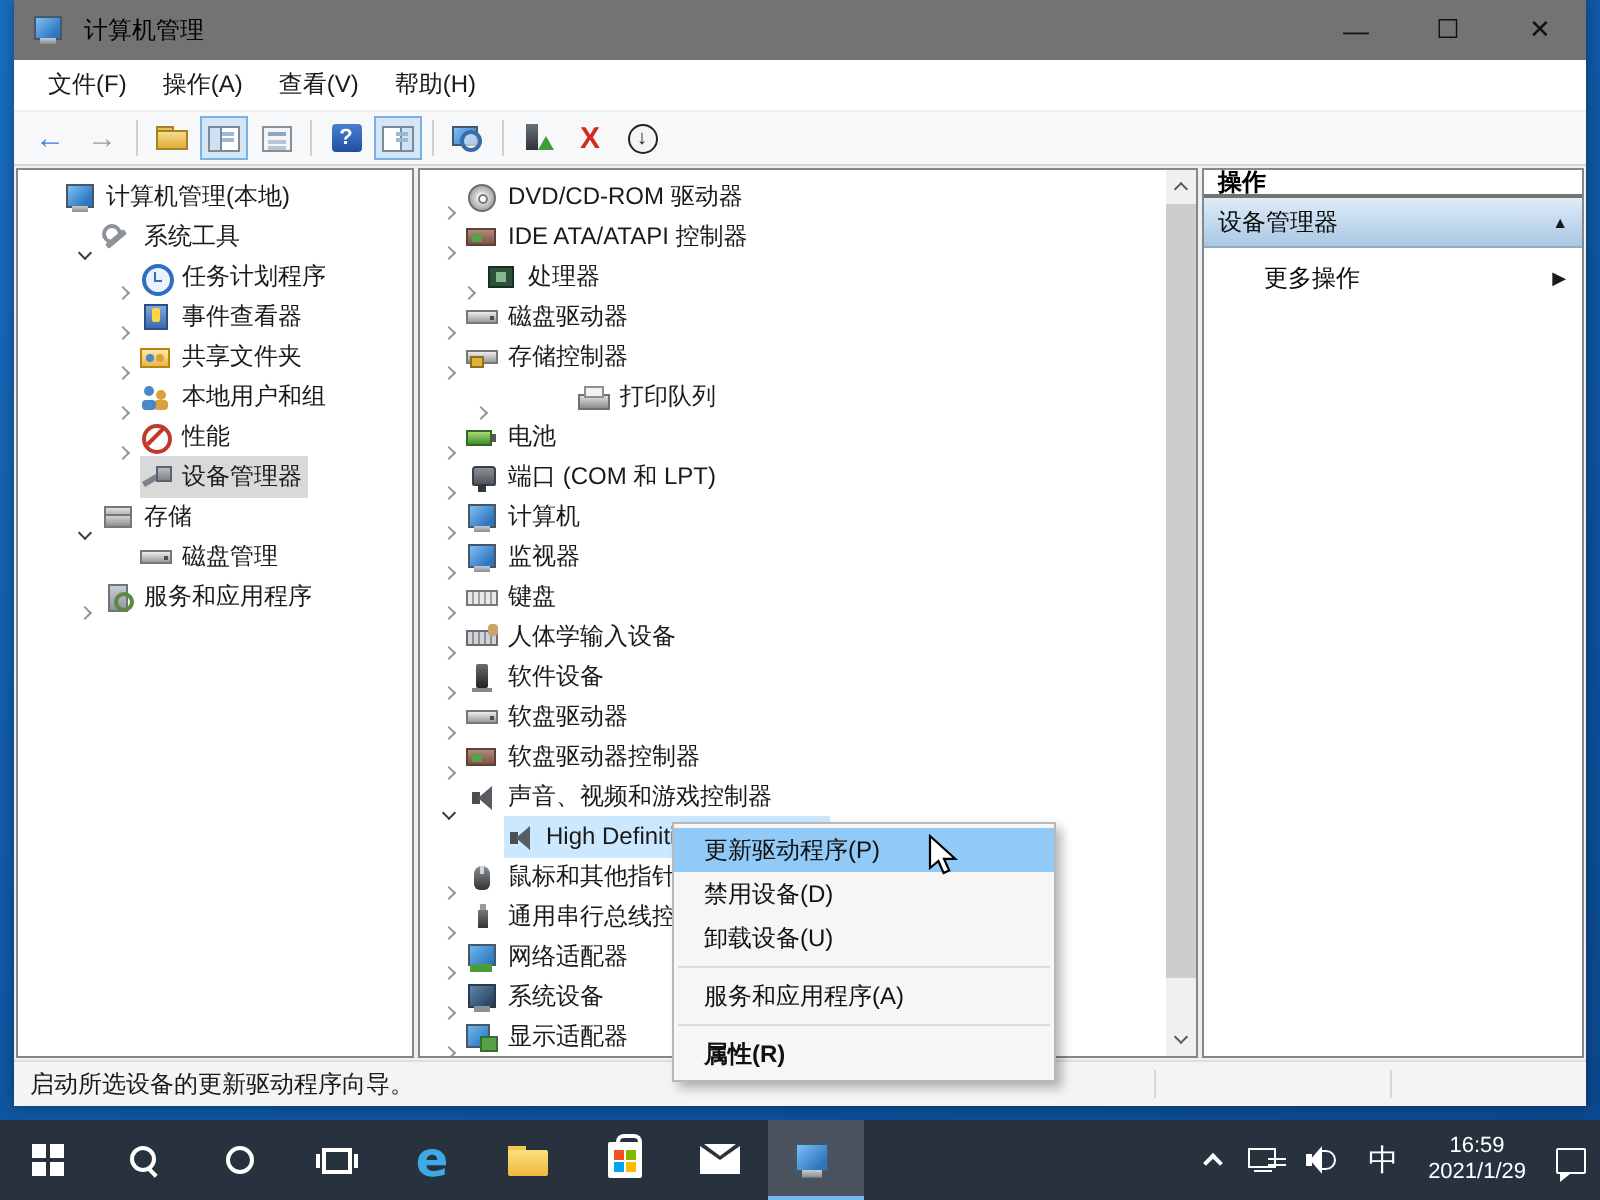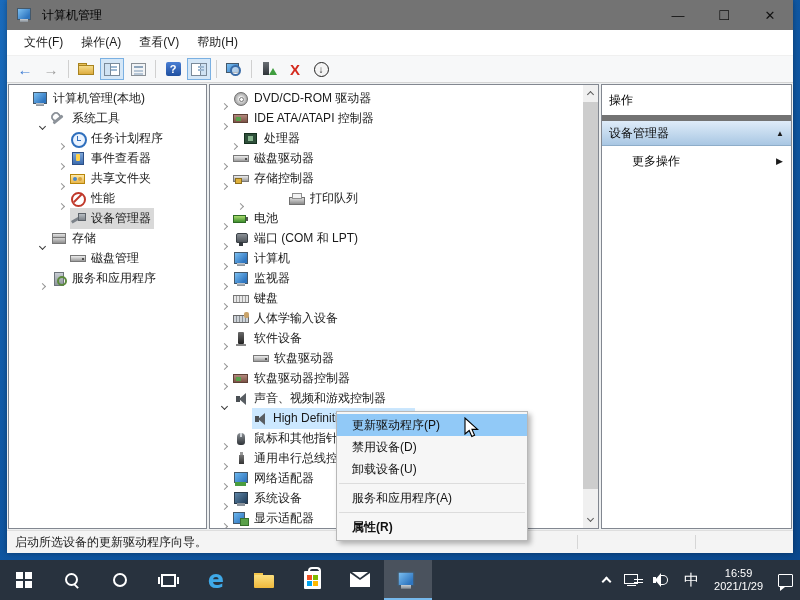--- a/index.html
+++ b/index.html
@@ -185,22 +185,22 @@
   .vsb { position:absolute; top:0; right:0; bottom:0; width:15px; background:#f0f0f0; }
   .vsb .sb-arrow { position:absolute; left:0; width:15px; height:16px; display:flex;
     align-items:center; justify-content:center; }
   .vsb .sb-arrow i { width:5px; height:5px; border-right:1.4px solid #5a5a5a;
     border-bottom:1.4px solid #5a5a5a; display:block; }
   .vsb .up { top:0; } .vsb .up i { transform:rotate(225deg); margin-top:3px; }
   .vsb .down { bottom:0; } .vsb .down i { transform:rotate(45deg); margin-bottom:3px; }
   .vsb .thumb { position:absolute; left:0; width:15px; top:17px; bottom:39px; background:#cdcdcd; }
 
   
-  .ap-header { height:36px; display:flex; align-items:center; padding:0 7px;
-    font-size:12px; font-weight:normal; color:#000; border-bottom:6px solid #737373; }
+  .ap-header { height:14px; display:flex; align-items:center; padding:0 7px;
+    font-size:12px; font-weight:bold; color:#000; border-bottom:2px solid #737373; }
   .ap-section { height:25px; display:flex; align-items:center; padding:0 7px;
     background:linear-gradient(#dfecf9,#a9c7e3); border-bottom:1px solid #8eadc9;
     font-size:12px; color:#0a0a0a; }
   .ap-section .tri { margin-left:auto; font-size:8px; color:#1a1a1a; }
   .ap-more { height:30px; display:flex; align-items:center; padding:0 8px 0 30px;
     font-size:12px; color:#0a0a0a; }
   .ap-more .tri { margin-left:auto; font-size:9px; color:#1a1a1a; }
 
   
   .statusbar { height:23px; background:#f4f4f4; border-top:1px solid #dedede;
@@ -387,20 +387,29 @@
           <span class="selwrap">
             <span class="ti lshare"></span>
             <span>共享文件夹</span>
           </span>
         </div>
         <div class="trow" style="padding-left: 44px;">
           <span class="chev">
             <i></i>
           </span>
           <span class="selwrap">
+            <span class="ti lusers"></span>
+            <span>本地用户和组</span>
+          </span>
+        </div>
+        <div class="trow" style="padding-left: 44px;">
+          <span class="chev">
+            <i></i>
+          </span>
+          <span class="selwrap">
             <span class="ti lperf"></span>
             <span>性能</span>
           </span>
         </div>
         <div class="trow" style="padding-left: 44px;">
           <span class="chev"></span>
           <span class="selwrap gray">
             <span class="ti ldev"></span>
             <span>设备管理器</span>
           </span>
@@ -543,21 +552,21 @@
           </div>
           <div class="trow" style="padding-left: 6px;">
             <span class="chev">
               <i></i>
             </span>
             <span class="selwrap">
               <span class="ti tsw"></span>
               <span>软件设备</span>
             </span>
           </div>
-          <div class="trow" style="padding-left: 6px; gap: 20px;">
+          <div class="trow" style="padding-left: 6px;">
             <span class="chev">
               <i></i>
             </span>
             <span class="selwrap">
               <span class="ti tdrv"></span>
               <span>软盘驱动器</span>
             </span>
           </div>
           <div class="trow" style="padding-left: 6px;">
             <span class="chev">

